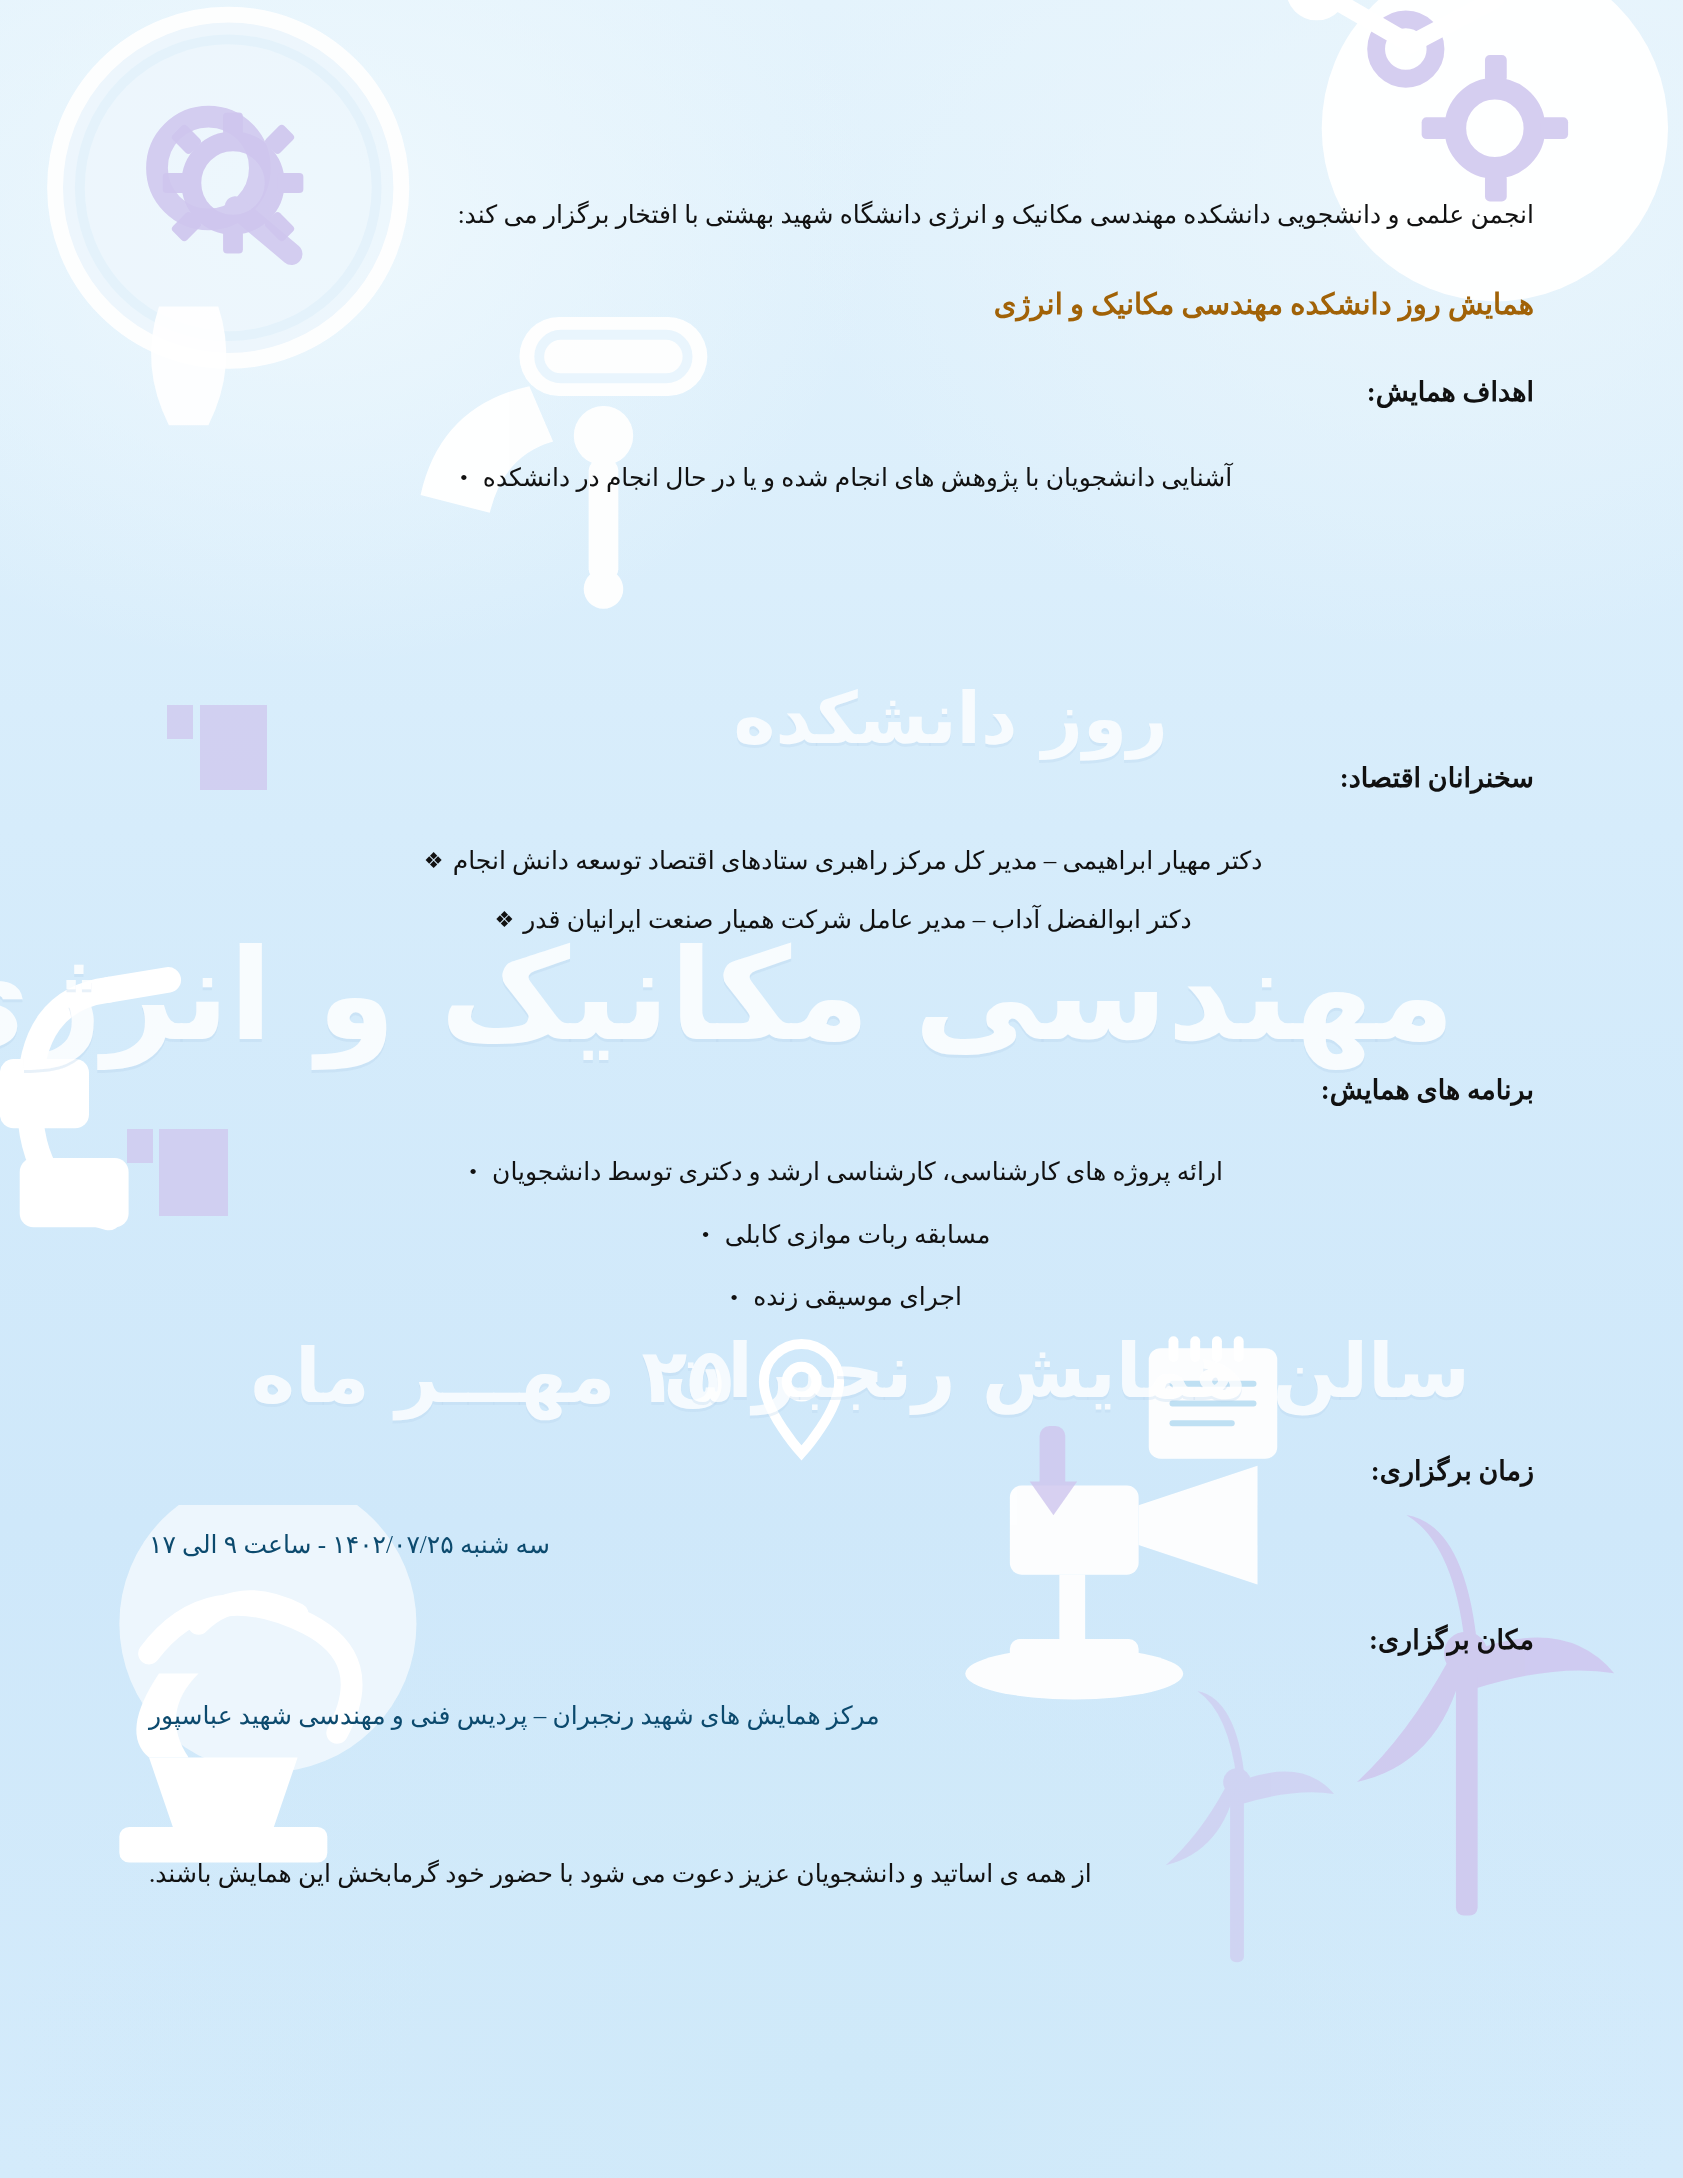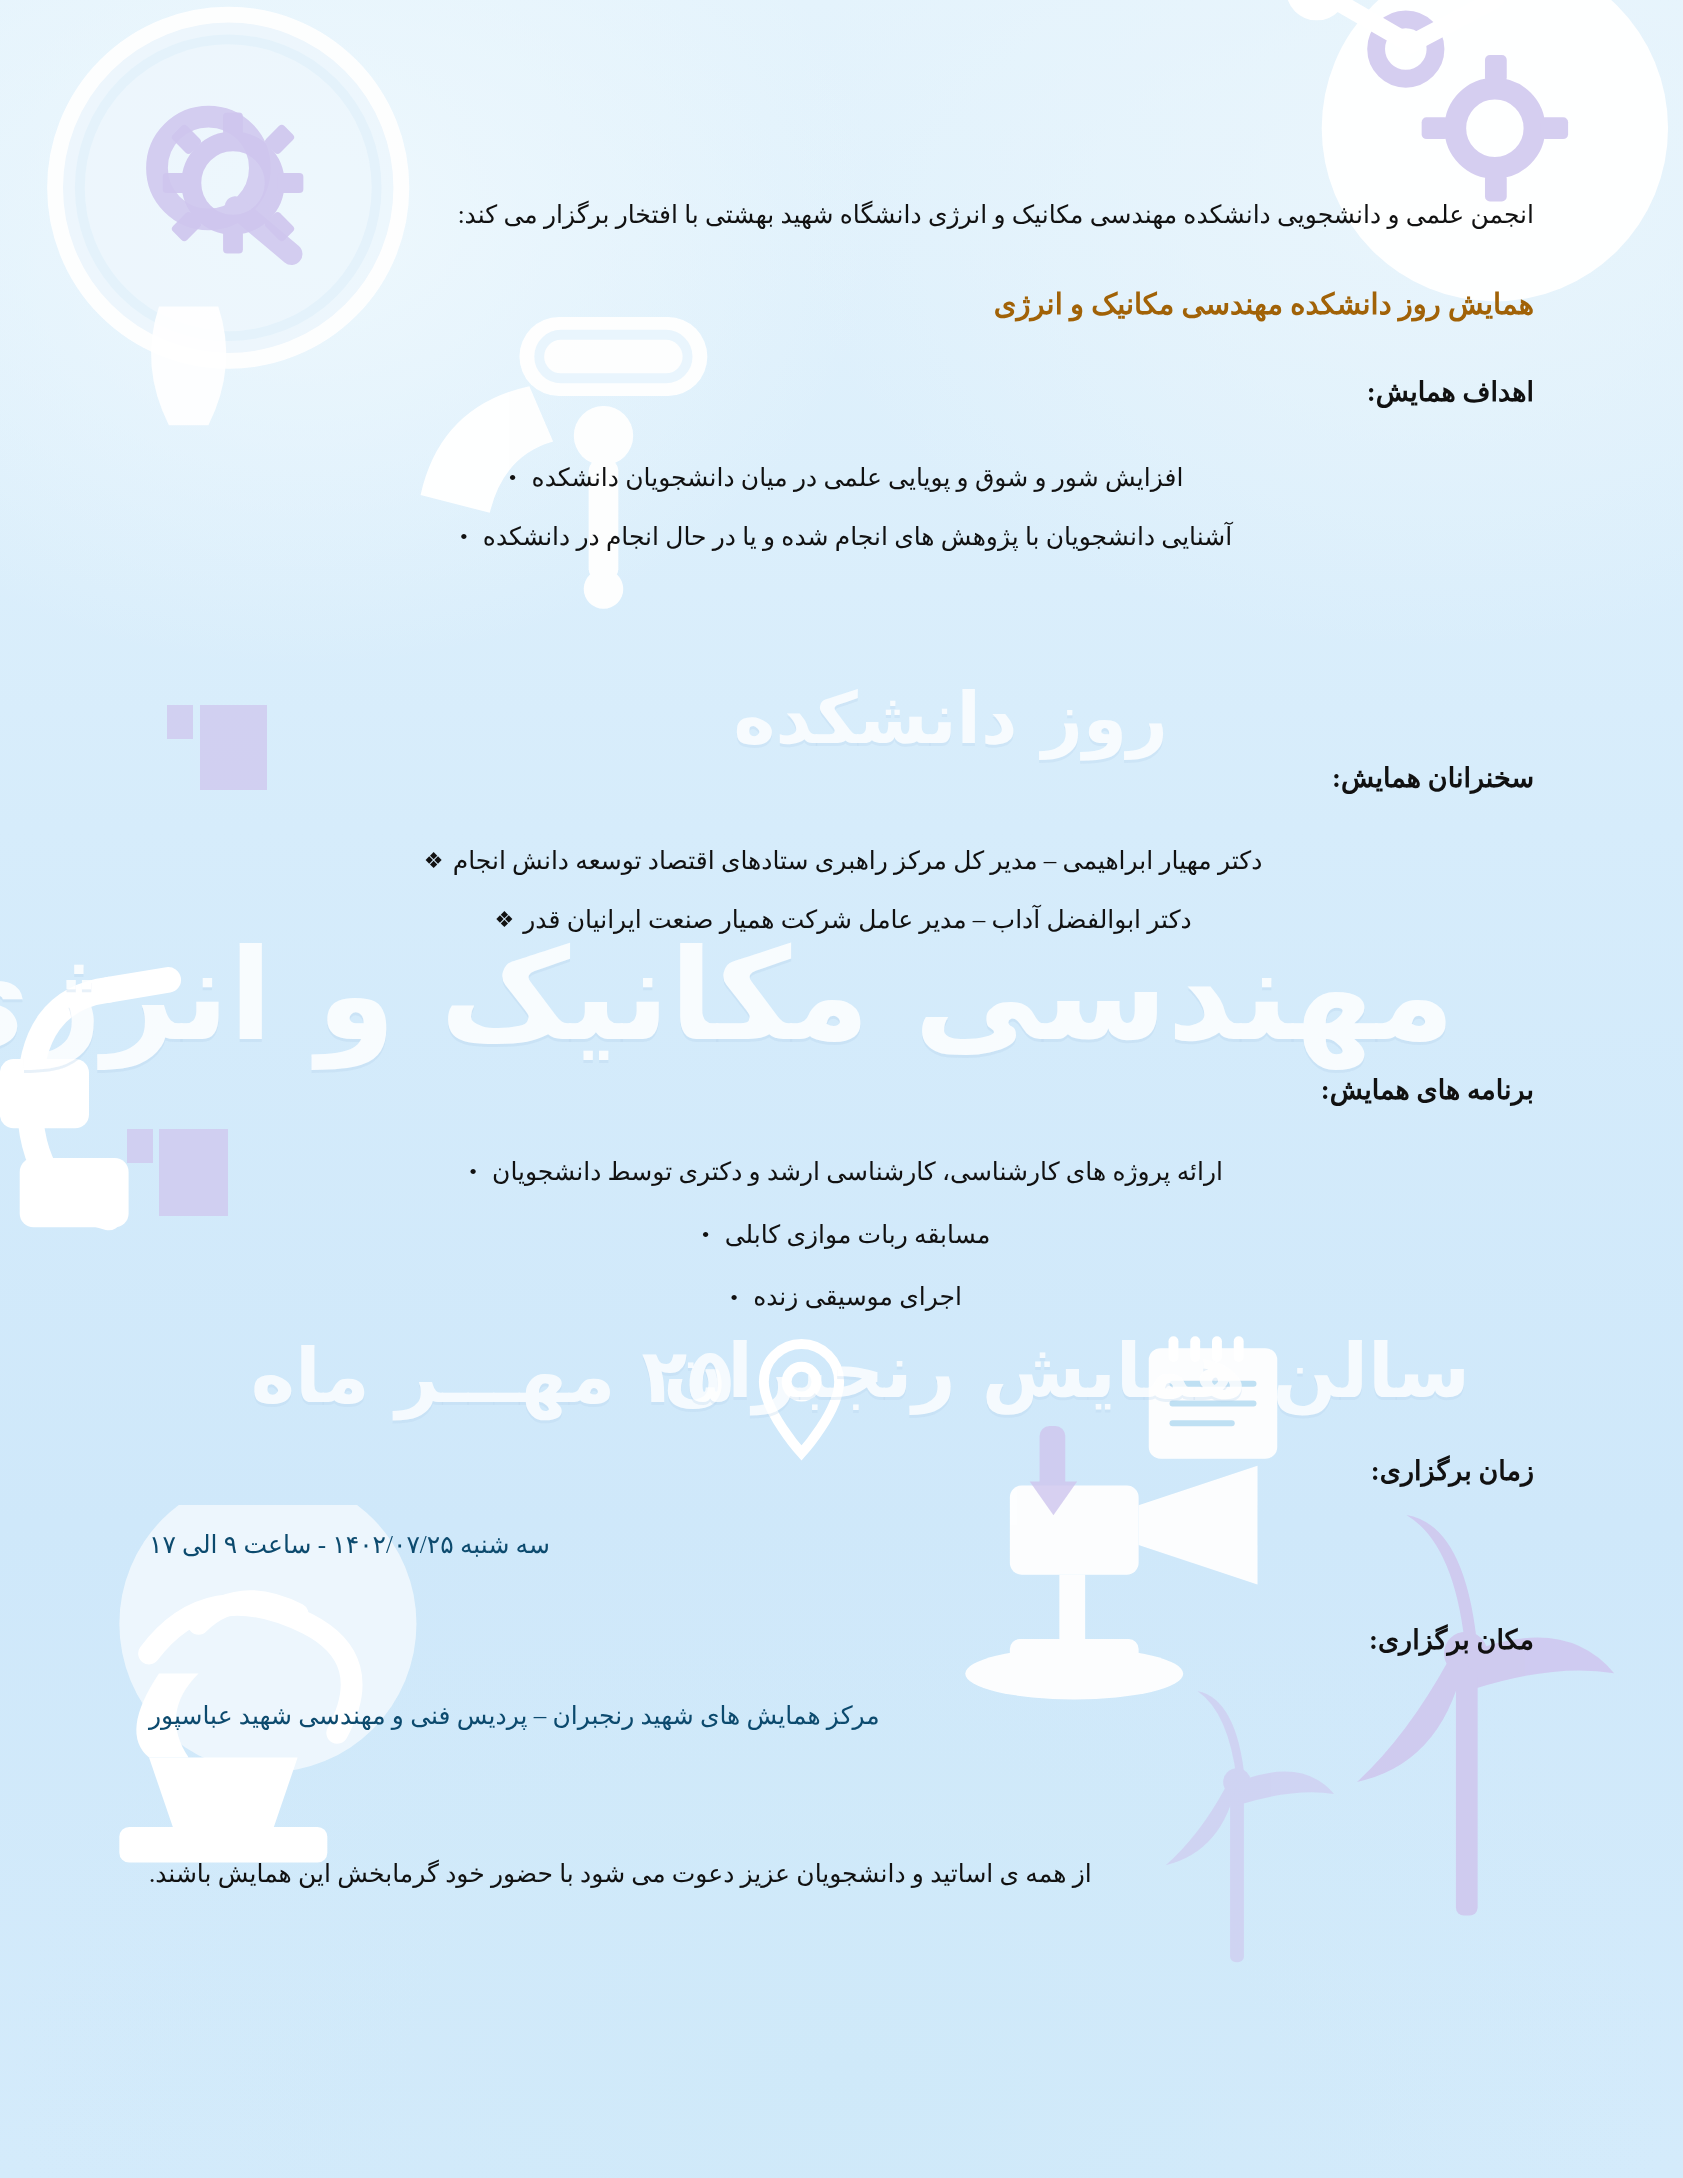--- a/index.html
+++ b/index.html
@@ -329,25 +329,24 @@
 </div>
 
 <div class="sheet">
 
   <div class="intro">انجمن علمی و دانشجویی دانشکده مهندسی مکانیک و انرژی دانشگاه شهید بهشتی با افتخار برگزار می کند:</div>
 
   <div class="title">همایش روز دانشکده مهندسی مکانیک و انرژی</div>
 
   <div class="section-head" id="head-goals">اهداف همایش:</div>
   <ul class="plain-list" id="list-goals">
-    <li><span class="txt">افزایش شور و شوق و پویایی علمی در میان دانشجویان دانشکده</span><span class="bullet">•</span></li>
     <li><span class="txt">آشنایی دانشجویان با پژوهش های انجام شده و یا در حال انجام در دانشکده</span><span class="bullet">•</span></li>
   </ul>
 
-  <div class="section-head" id="head-speakers">سخنرانان همایش:</div>
+  <div class="section-head" id="head-speakers">سخنرانان اقتصاد:</div>
   <ul class="plain-list" id="list-speakers">
     <li><span class="txt">دکتر مهیار ابراهیمی – مدیر کل مرکز راهبری ستادهای اقتصاد توسعه دانش انجام</span><span class="bullet diamond">❖</span></li>
     <li><span class="txt">دکتر ابوالفضل آداب – مدیر عامل شرکت همیار صنعت ایرانیان قدر</span><span class="bullet diamond">❖</span></li>
   </ul>
 
   <div class="section-head" id="head-programs">برنامه های همایش:</div>
   <ul class="plain-list" id="list-programs">
     <li><span class="txt">ارائه پروژه های کارشناسی، کارشناسی ارشد و دکتری توسط دانشجویان</span><span class="bullet">•</span></li>
     <li><span class="txt">مسابقه ربات موازی کابلی</span><span class="bullet">•</span></li>
     <li><span class="txt">اجرای موسیقی زنده</span><span class="bullet">•</span></li>

